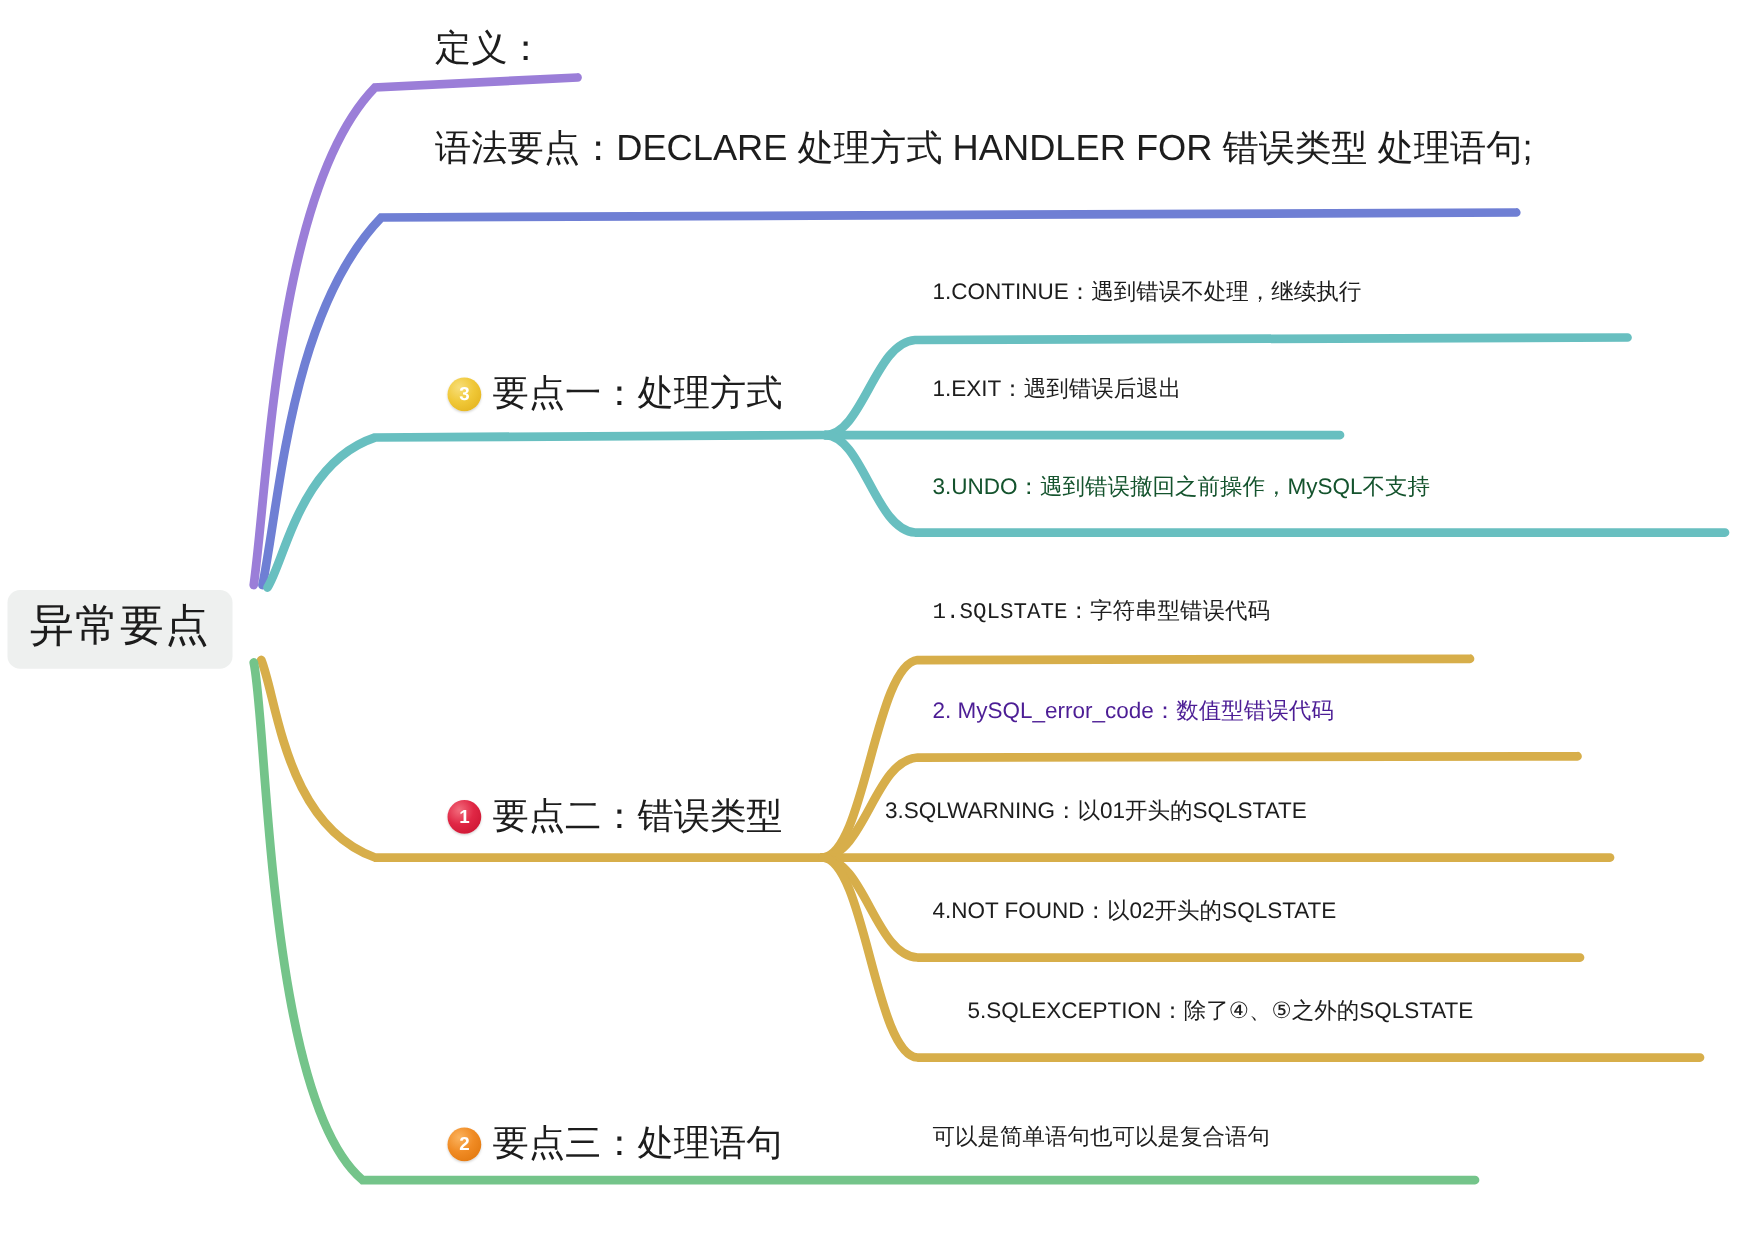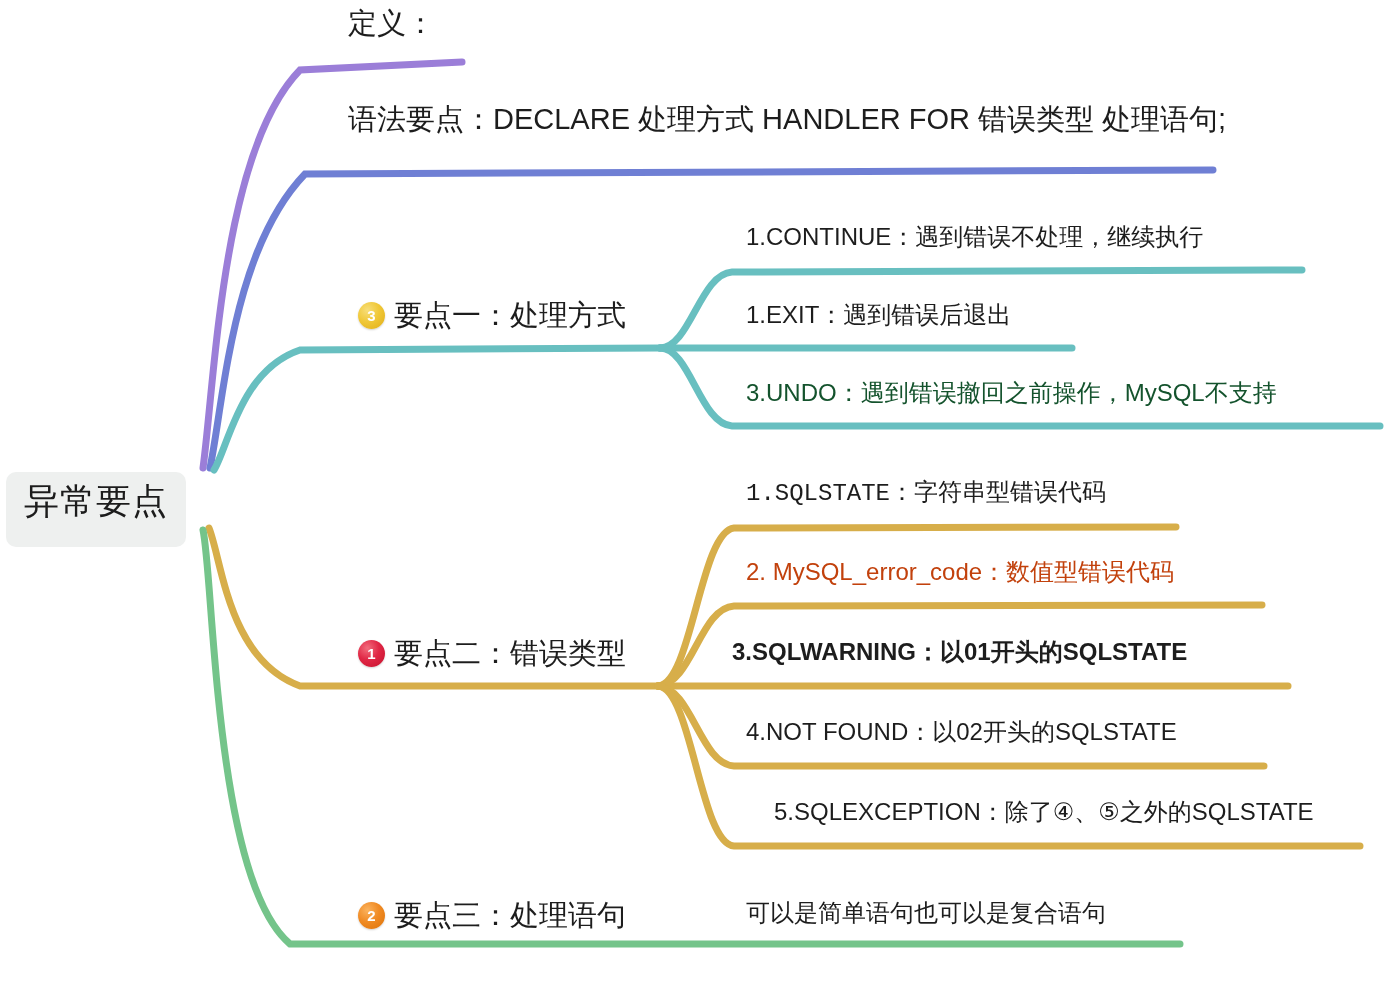--- a/index.html
+++ b/index.html
@@ -28,31 +28,31 @@
   .node {
     position: absolute;
     display: flex;
     align-items: center;
     white-space: nowrap;
     line-height: 1.1;
   }
   .root-node {
     background: #eef0ef;
     border-radius: 10px;
-    padding: 10px 18px 26px 18px;
+    padding: 10px 18px 14px 18px;
     font-size: 35px;
     color: #1c1c1c;
     letter-spacing: 1px;
   }
   .branch-node {
     font-size: 29px;
     color: #1d1d1d;
   }
   .leaf-node {
-    font-size: 24px;
+    font-size: 18px;
     color: #1d1d1d;
   }
   .badge {
     display: inline-flex;
     align-items: center;
     justify-content: center;
     width: 27px;
     height: 27px;
     border-radius: 50%;
     color: #ffffff;
@@ -98,21 +98,21 @@
     <path d="M 658 686 C 692 688 700 764 734 766 L 1264 766" fill="none" stroke="#d7ae4a" stroke-width="7" stroke-linecap="round"></path>
     <path d="M 658 686 C 692 688 700 844 734 846 L 1360 846" fill="none" stroke="#d7ae4a" stroke-width="7" stroke-linecap="round"></path>
 
     <path d="M 203 530 C 214 580 214 880 290 944 L 1180 944" fill="none" stroke="#74c48a" stroke-width="7" stroke-linecap="round"></path>
   </svg>
 
   <div class="node root-node" style="left:6px; top:472px;">
     <span class="label-text">异常要点</span>
   </div>
 
-  <div class="node branch-node" style="left:348px; top:8px;">
+  <div class="node branch-node" style="left:348px; top:24px;">
     <span class="label-text">定义：</span>
   </div>
 
   <div class="node branch-node" style="left:348px; top:104px;">
     <span class="label-text">语法要点：DECLARE 处理方式 HANDLER FOR 错误类型 处理语句;</span>
   </div>
 
   <div class="node branch-node" style="left:358px; top:300px;">
     <span class="badge badge-3">3</span>
     <span class="label-text">要点一：处理方式</span>
@@ -129,24 +129,24 @@
   </div>
 
   <div class="node branch-node" style="left:358px; top:638px;">
     <span class="badge badge-1">1</span>
     <span class="label-text">要点二：错误类型</span>
   </div>
 
   <div class="node leaf-node" style="left:746px; top:481px;font-family:Liberation Mono, monospace;">
     <span class="label-text">1.SQLSTATE：字符串型错误代码</span>
   </div>
-  <div class="node leaf-node" style="left:746px; top:559px; color:#c2410c;text-align:center;">
+  <div class="node leaf-node" style="left:746px; top:559px; color:#4c1d95;text-align:center;">
     <span class="label-text">2. MySQL_error_code：数值型错误代码</span>
   </div>
-  <div class="node leaf-node" style="left:732px; top:639px;font-weight:bold;">
+  <div class="node leaf-node" style="left:708px; top:639px;">
     <span class="label-text">3.SQLWARNING：以01开头的SQLSTATE</span>
   </div>
   <div class="node leaf-node" style="left:746px; top:719px;">
     <span class="label-text">4.NOT FOUND：以02开头的SQLSTATE</span>
   </div>
   <div class="node leaf-node" style="left:774px; top:799px;">
     <span class="label-text">5.SQLEXCEPTION：除了④、⑤之外的SQLSTATE</span>
   </div>
 
   <div class="node branch-node" style="left:358px; top:900px;">

